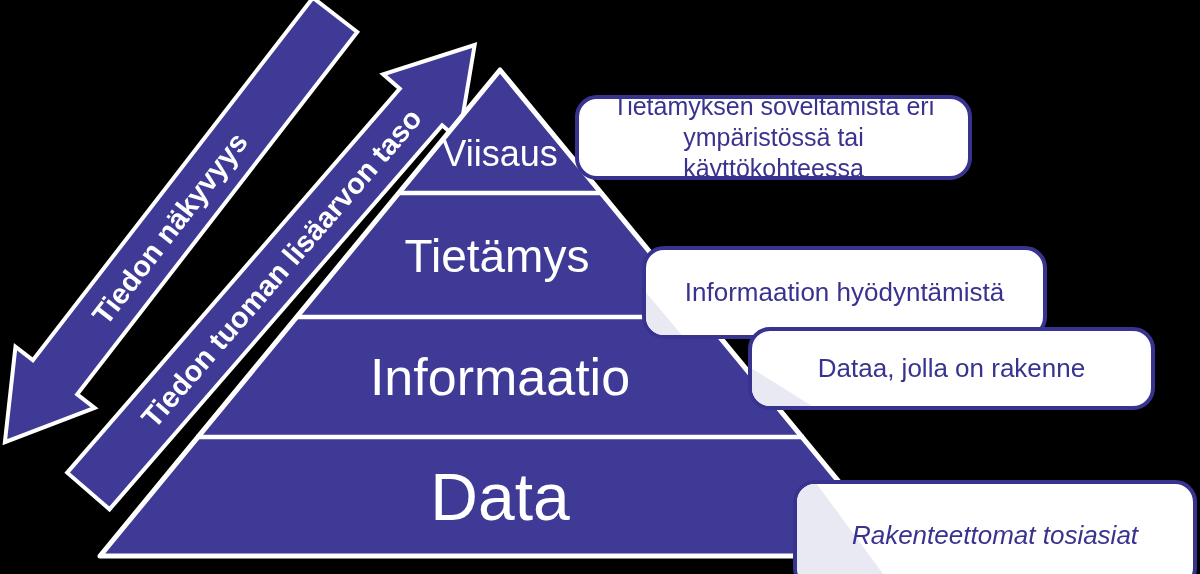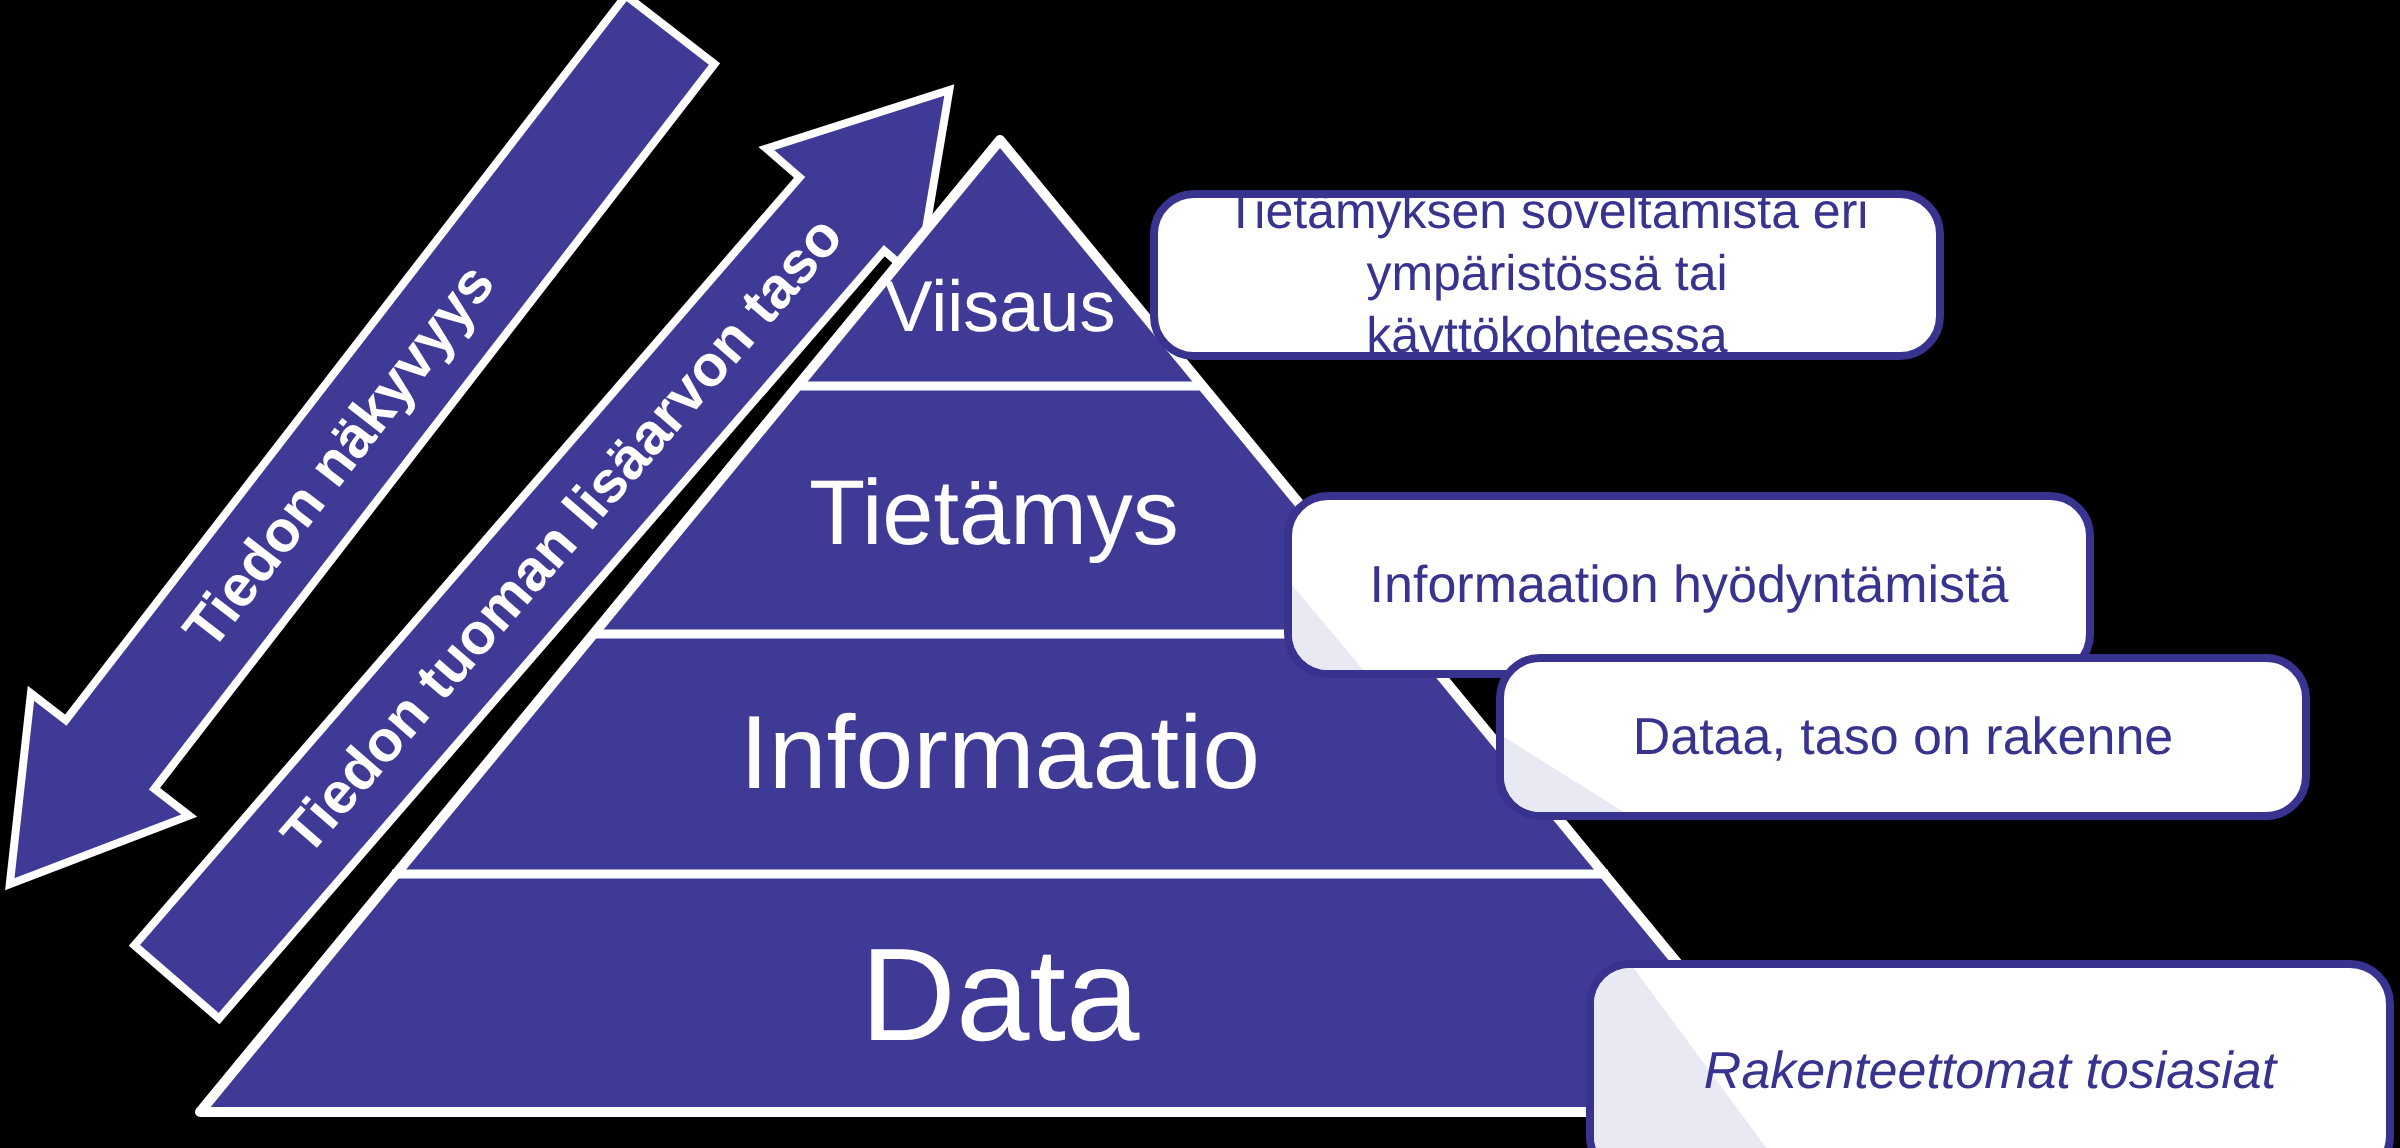--- a/index.html
+++ b/index.html
@@ -114,21 +114,21 @@
     <span class="txt">Tietämyksen soveltamista eri ympäristössä tai käyttökohteessa</span>
   </div>
 
   <div class="callout c2">
     <span class="wedge"></span>
     <span class="txt">Informaation hyödyntämistä</span>
   </div>
 
   <div class="callout c3">
     <span class="wedge"></span>
-    <span class="txt">Dataa, taso on rakenne</span>
+    <span class="txt">Dataa, jolla on rakenne</span>
   </div>
 
   <div class="callout c4">
     <span class="wedge"></span>
     <span class="txt">Rakenteettomat tosiasiat</span>
   </div>
 
 </div>
 
 </body></html>

